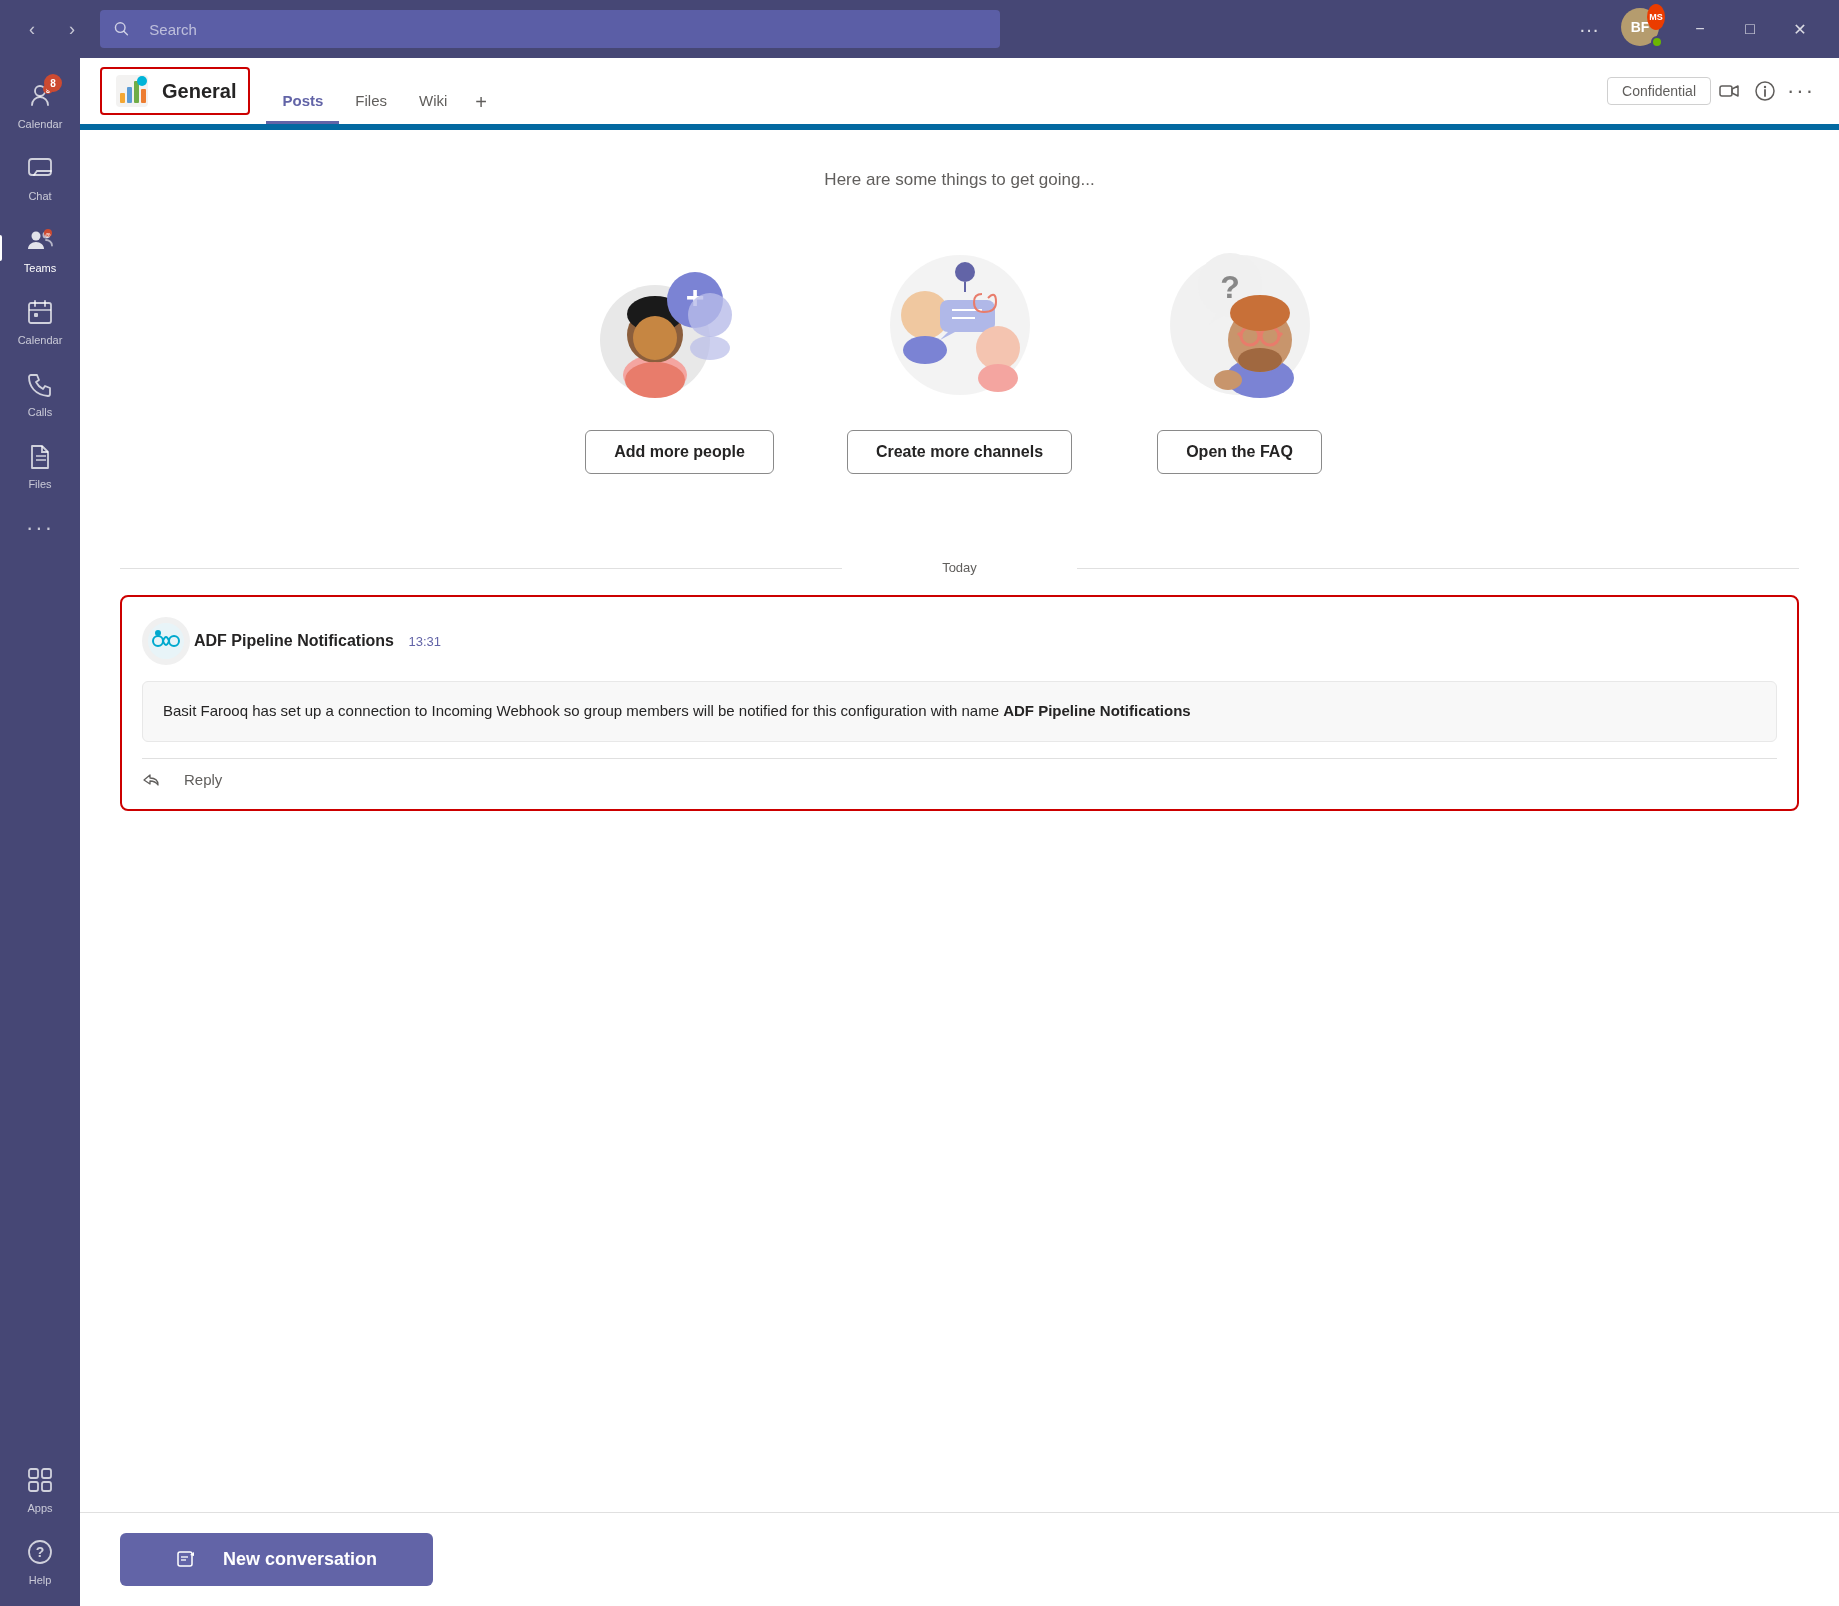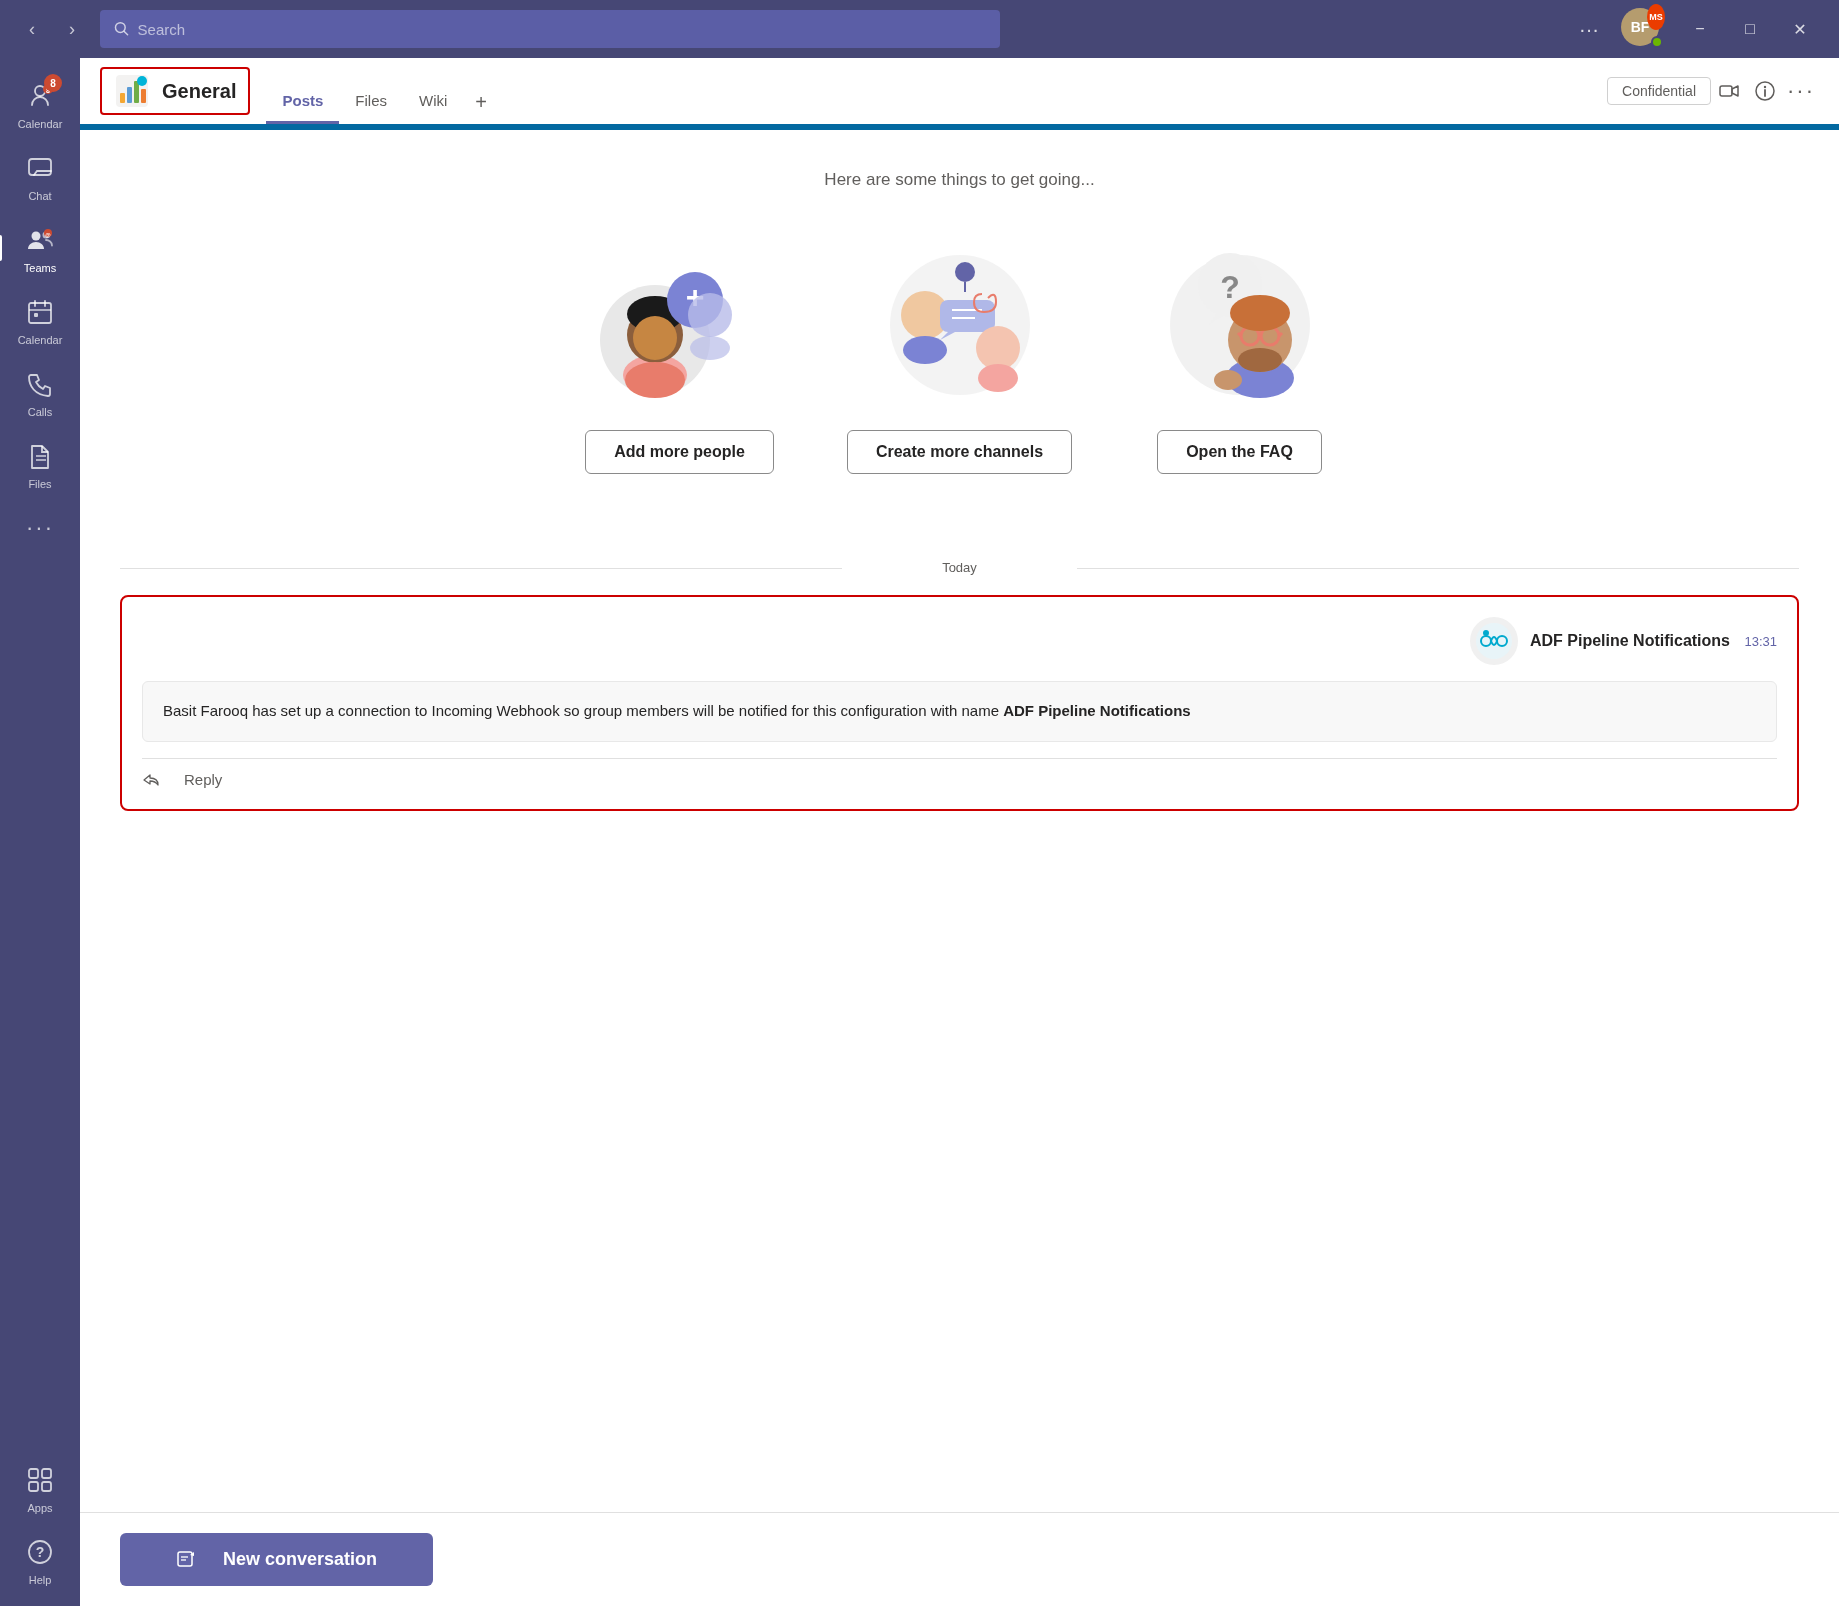--- a/index.html
+++ b/index.html
@@ -42,21 +42,21 @@
     }
     .search-bar {
       flex: 1;
       max-width: 900px;
       height: 38px;
       background: #5b5ea6;
       border-radius: 4px;
       display: flex;
       align-items: center;
       padding: 12px 14px;
-      gap: 8px;
+      gap: 20px;
     }
     .search-bar input {
       background: transparent;
       border: none;
       outline: none;
       color: rgba(255,255,255,0.8);
       font-size: 15px;
       width: 100%;
     }
     .search-bar input::placeholder { color: rgba(255,255,255,0.6); }
@@ -379,23 +379,22 @@
     .message-thread {
       border: 2px solid #cc0000;
       border-radius: 8px;
       padding: 20px;
       background: white;
       margin-bottom: 16px;
     }
     .message-header {
       display: flex;
       align-items: center;
-      gap: 12px;
+      gap: 4px;
       margin-bottom: 16px;
-      justify-content: flex-end;
     }
     .bot-avatar {
       width: 48px;
       height: 48px;
       border-radius: 50%;
       background: #f0f0f0;
       display: flex;
       align-items: center;
       justify-content: center;
       flex-shrink: 0;

